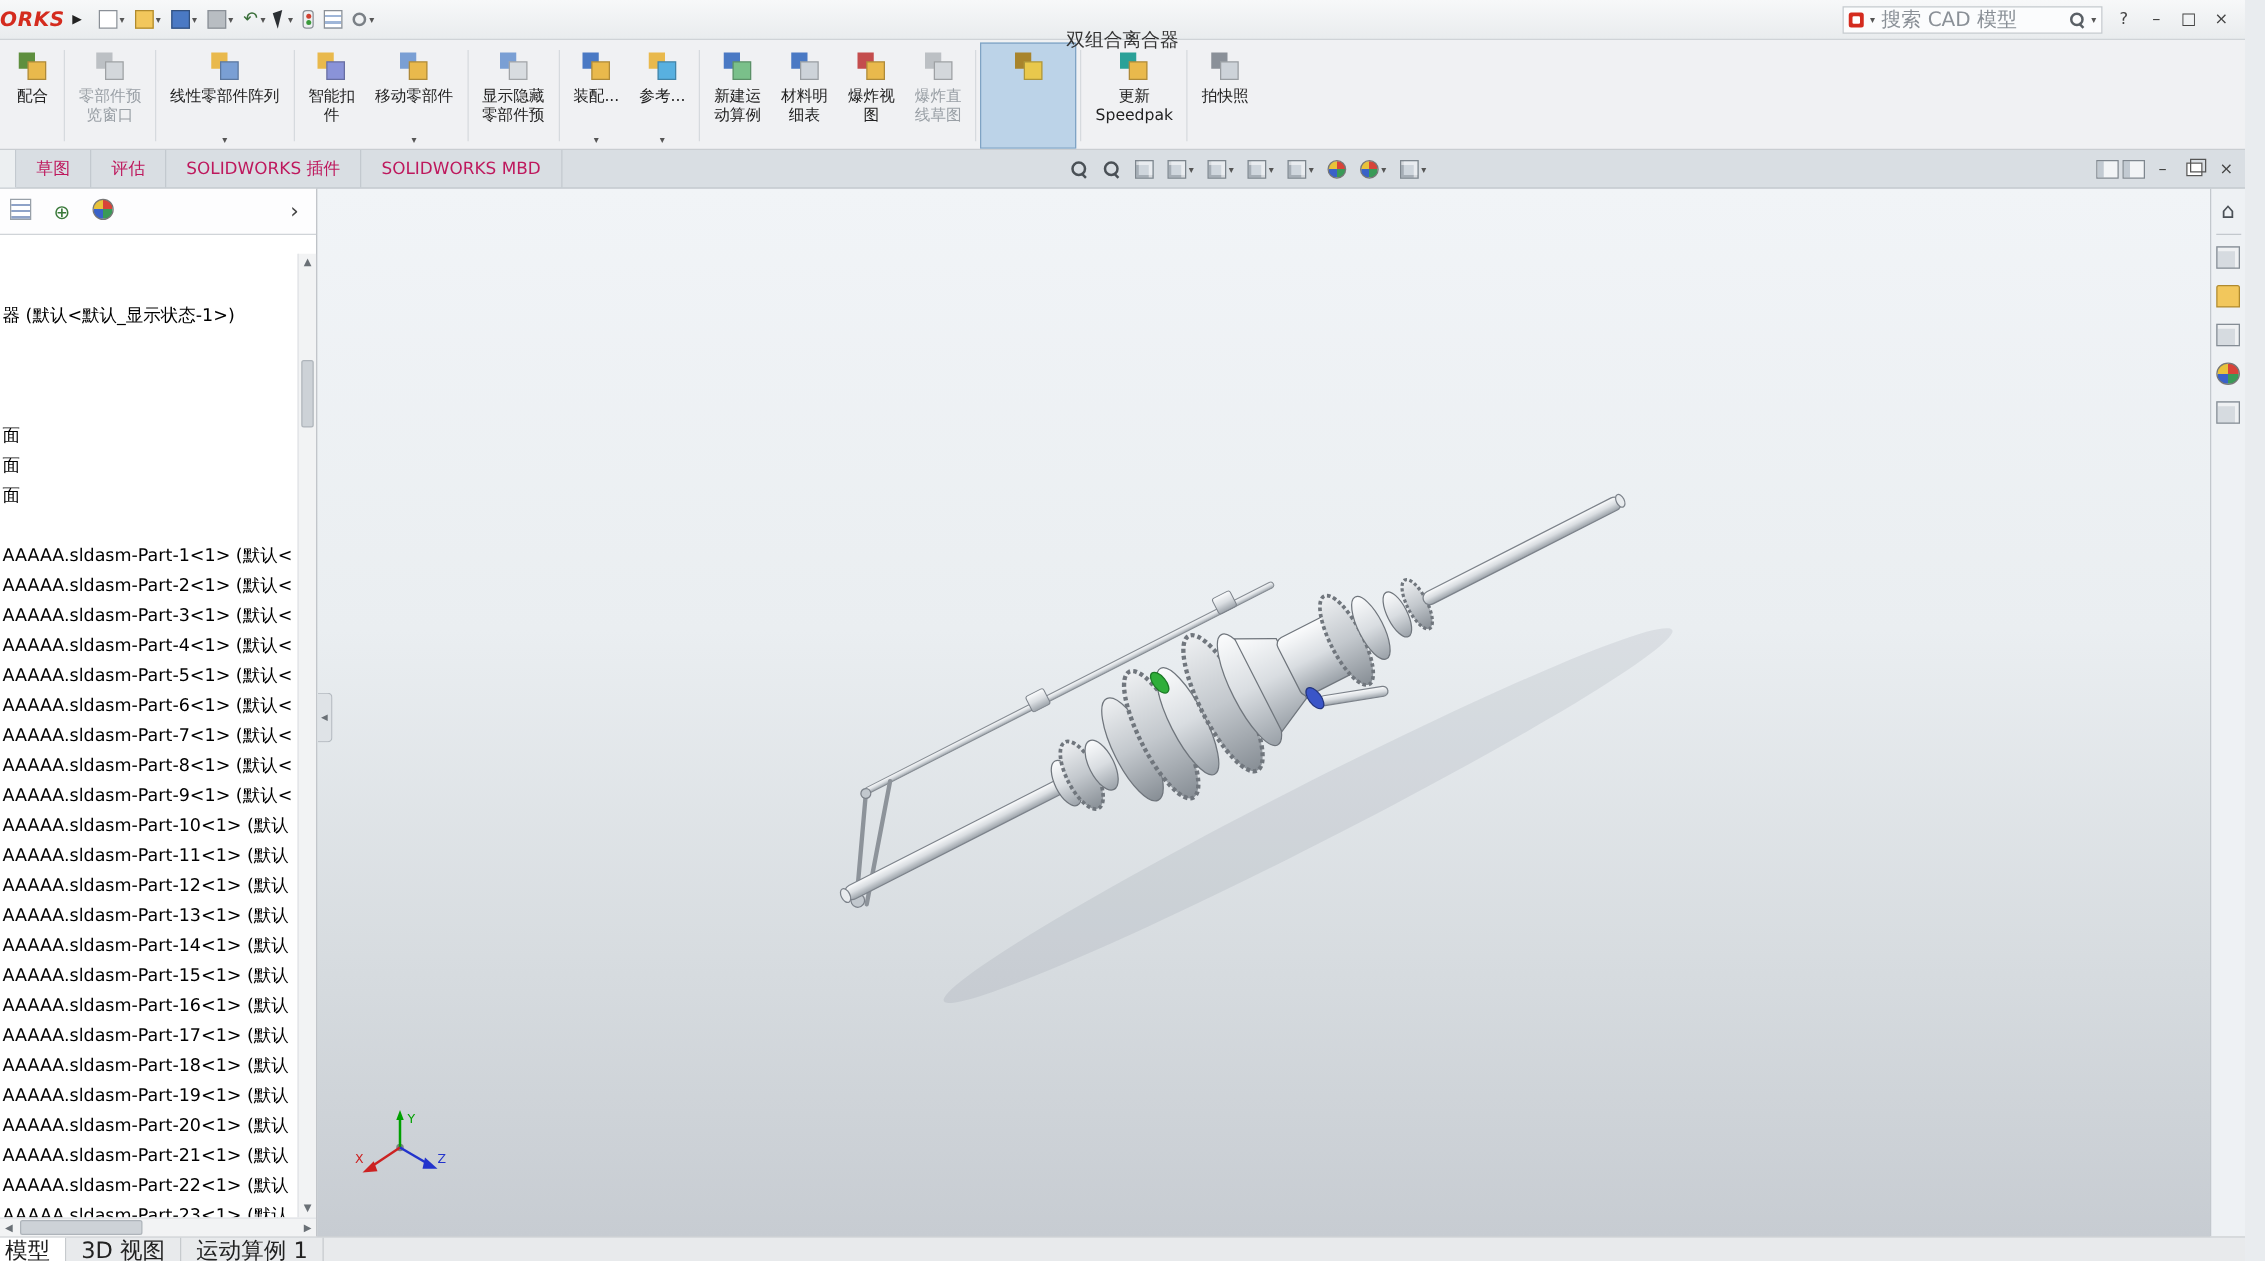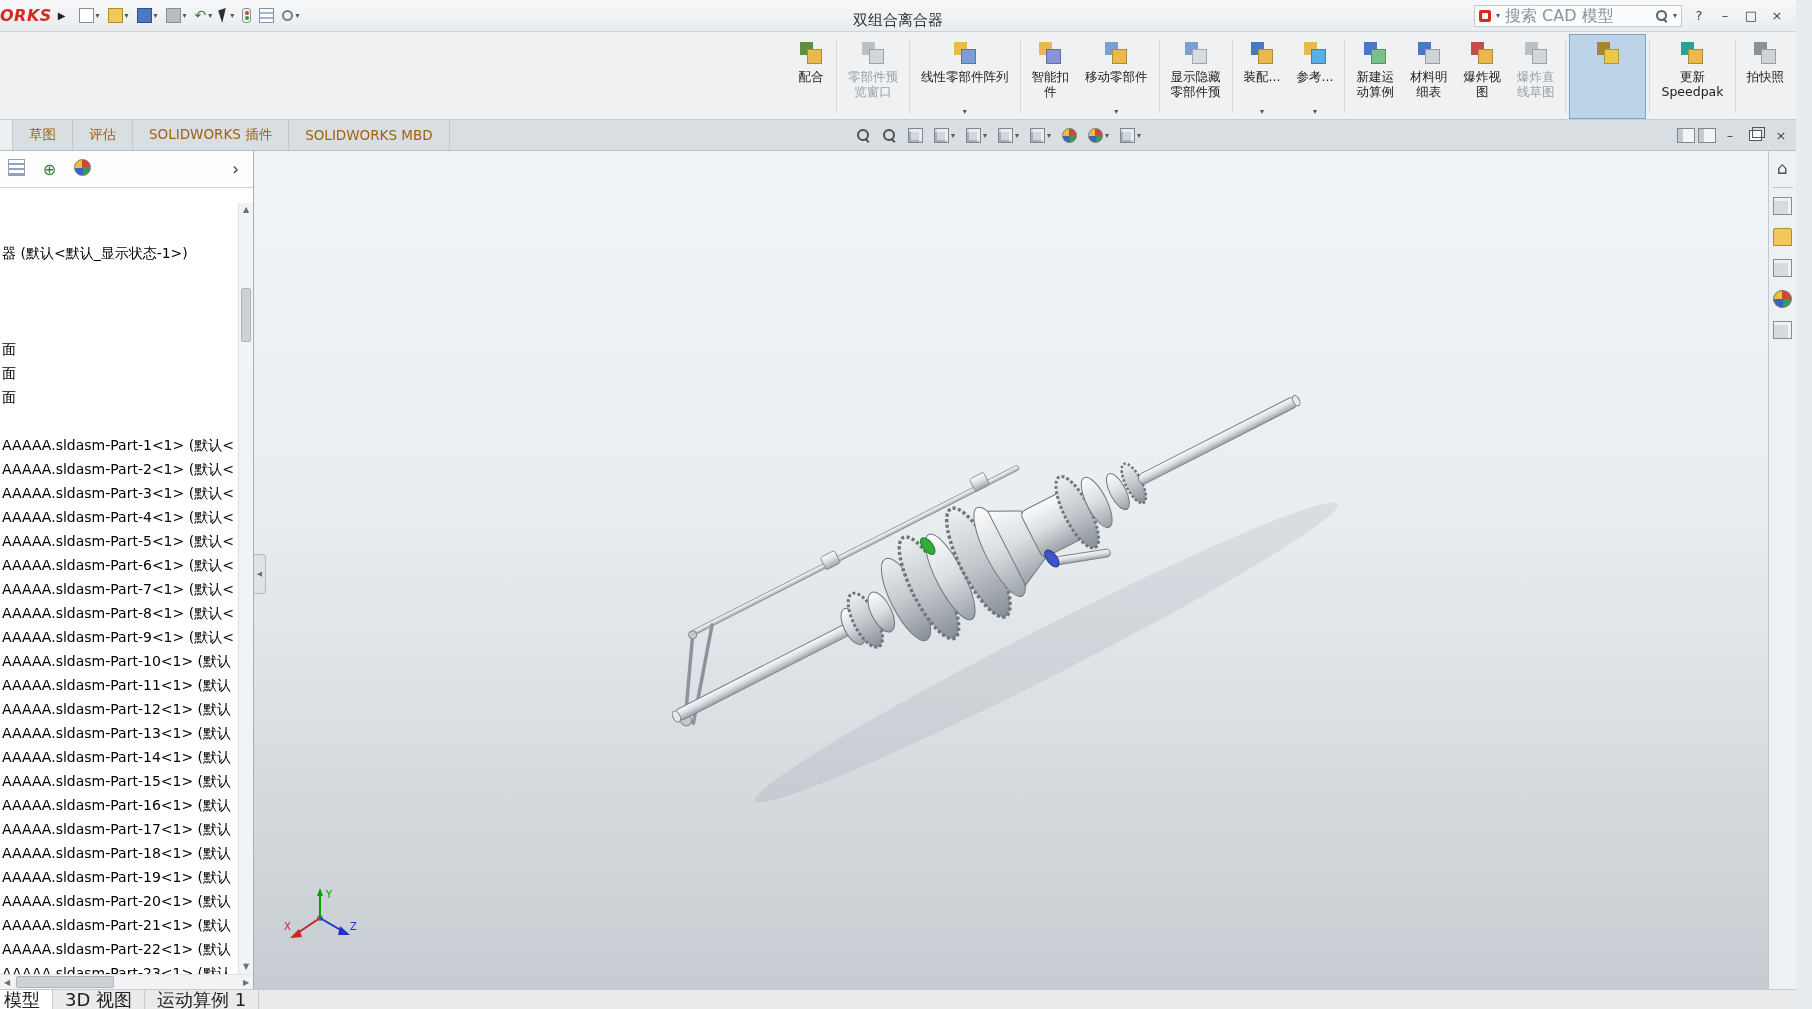--- a/index.html
+++ b/index.html
@@ -27,51 +27,51 @@
   .qi-save{background:#4a79c4;border:1px solid #33517e;}
   .qi-print{background:#b8bdc2;border:1px solid #8a9097;}
   .qi-select{width:0;height:0;border-top:13px solid #2b2f33;border-right:8px solid transparent;transform:rotate(-18deg);background:none;}
   .qi-rebuild{width:9px;height:15px;background:#eef0f2;border:1px solid #8a9097;border-radius:3px;}
   .qi-rebuild::before{content:'';position:absolute;left:2px;top:2px;width:4px;height:4px;border-radius:50%;background:#d04030;}
   .qi-rebuild::after{content:'';position:absolute;left:2px;bottom:2px;width:4px;height:4px;border-radius:50%;background:#3a9a3a;}
   .qi-file-properties{background:repeating-linear-gradient(#fff 0 3px,#9fb6d8 3px 5px);border:1px solid #8a9097;}
   .qi-options{width:11px;height:11px;border:2.5px solid #7a8086;border-radius:50%;background:none;}
   .qi-glyph{border:none;background:none;width:auto;font-size:14px;line-height:15px;color:#3a6e3a;}
   .dd{font-size:8px;color:#555;margin-left:2px;}
-  .tb-title{position:absolute;left:50%;top:4px;height:32px;line-height:32px;transform:translateX(-50%);font-size:15px;color:#333;}
+  .tb-title{position:absolute;left:50%;top:16px;height:32px;line-height:32px;transform:translateX(-50%);font-size:15px;color:#333;}
   .tb-right{margin-left:auto;display:flex;align-items:center;gap:4px;}
   .searchbox{display:flex;align-items:center;width:208px;height:22px;background:#fbfcfd;border:1px solid #c4c9cd;padding:0 4px;gap:3px;box-sizing:border-box;}
   .sw-scope{width:12px;height:12px;background:#d42b1e;border-radius:2px;position:relative;}
   .sw-scope::after{content:'';position:absolute;left:3px;top:3px;width:6px;height:6px;background:#fff;border-radius:1px;}
   .searchbox input{flex:1;border:none;outline:none;background:transparent;font-size:16px;color:#333;font-family:inherit;min-width:0;}
   .searchbox input::placeholder{color:#8a9097;}
   .mag{width:13px;height:13px;position:relative;display:inline-block;}
   .mag::before{content:'';position:absolute;left:1px;top:1px;width:7px;height:7px;border:2px solid #5a6066;border-radius:50%;}
   .mag::after{content:'';position:absolute;left:9px;top:9px;width:2px;height:5px;background:#5a6066;transform:rotate(-45deg);}
   .winbtn{width:26px;text-align:center;font-size:13px;color:#444;line-height:28px;}
 
   
   .ribbon{
     height:88px;flex:0 0 88px;display:flex;align-items:stretch;overflow:hidden;
-    background:#f0f1f3;border-bottom:1px solid #c9cdd1;padding:2px 4px 0 0;box-sizing:border-box;justify-content:flex-end;
+    background:#f0f1f3;border-bottom:1px solid #c9cdd1;padding:2px 4px 0 0;box-sizing:border-box;
   }
   .rbtn{display:flex;flex-direction:column;align-items:center;padding:5px 7px 2px;min-width:44px;box-sizing:border-box;border:1px solid transparent;}
   .rbtn.partial{margin-left:-40px;}
   .rbtn.active{background:#bcd3e8;border:1px solid #7fa3c4;gap:48px;}
   .rbtn.disabled .rlabel{color:#9aa0a6;}
   .ricon{width:26px;height:26px;position:relative;flex:0 0 26px;}
   .ricon::before{content:'';position:absolute;left:2px;top:2px;width:13px;height:13px;background:var(--c2,#aab);}
   .ricon::after{content:'';position:absolute;left:9px;top:9px;width:13px;height:13px;background:var(--c1,#dde);border:1px solid rgba(0,0,0,.25);}
   .rlabel{font-size:12.5px;line-height:15px;text-align:center;white-space:pre-line;margin-top:3px;color:#222;}
   .rdd{font-size:8px;color:#555;margin-top:auto;padding-top:1px;}
   .rsep{width:1px;background:#d6dade;margin:6px 3px;}
 
   
   .cmdbar{height:30px;flex:0 0 30px;background:#d9dee3;border-bottom:1px solid #b9bfc5;display:flex;align-items:stretch;position:relative;}
-  .ctab{display:flex;align-items:center;padding:0 16px;font-size:13.5px;color:#a16207;border-right:1px solid #c3c9cf;}
+  .ctab{display:flex;align-items:center;padding:0 16px;font-size:13.5px;color:#be185d;border-right:1px solid #c3c9cf;}
   .ctab.partial{padding:0;width:12px;background:#eceff1;}
   .viewtools{position:absolute;left:856px;top:0;height:100%;display:flex;align-items:center;gap:11px;}
   .vtool{display:flex;align-items:center;gap:2px;}
   .vt-ic{display:inline-block;width:15px;height:15px;box-sizing:border-box;}
   .vt-ic.cube{background:#cfd6dd;border:1px solid #7e868e;box-shadow:inset -3px 3px 0 rgba(255,255,255,.55), inset 2px -2px 0 rgba(90,100,110,.35);}
   .vt-ic.mag{position:relative;border:none;background:none;}
   .vt-ic.mag::before{content:'';position:absolute;left:1px;top:1px;width:8px;height:8px;border:2px solid #4a5056;border-radius:50%;}
   .vt-ic.mag::after{content:'';position:absolute;left:10px;top:10px;width:2px;height:5px;background:#4a5056;transform:rotate(-45deg);}
   .vt-ic.ball{border-radius:50%;background:conic-gradient(#d84339 0 25%,#3a9a57 25% 50%,#3a62c8 50% 75%,#e8c23a 75%);border:1px solid #777;}
   .vdd{font-size:8px;color:#555;}

